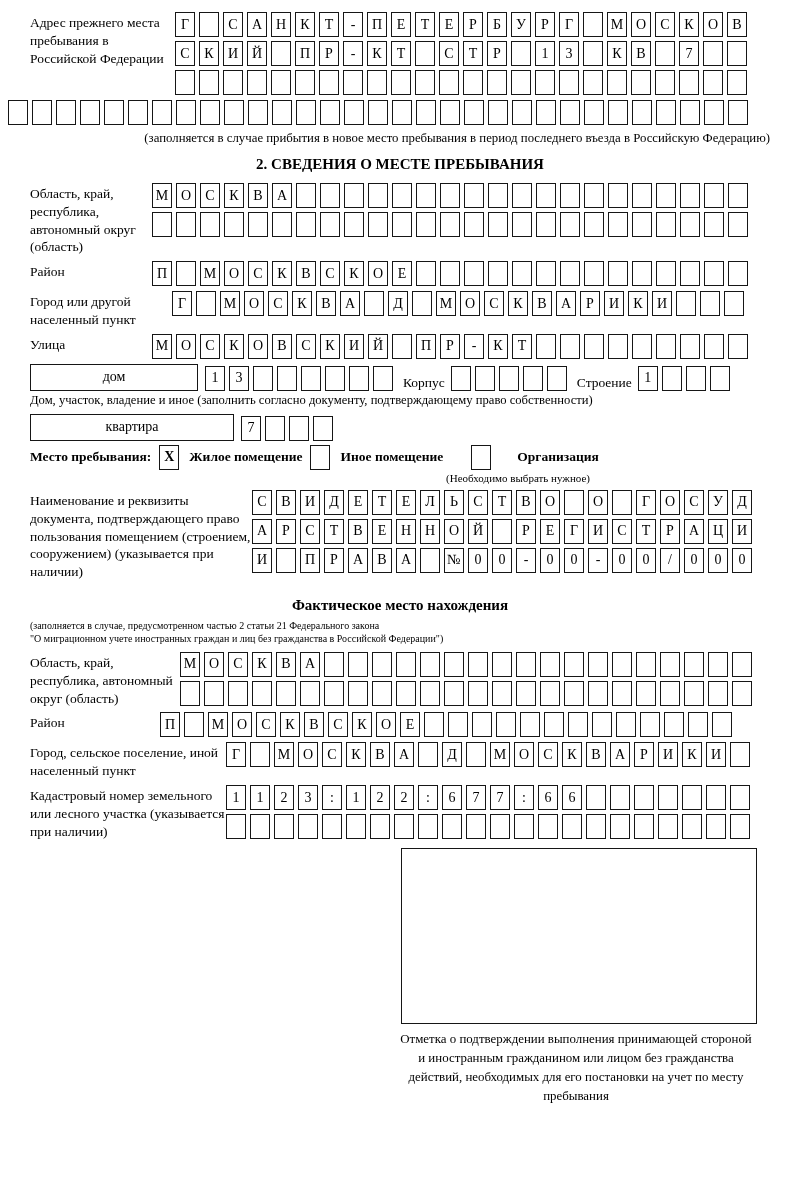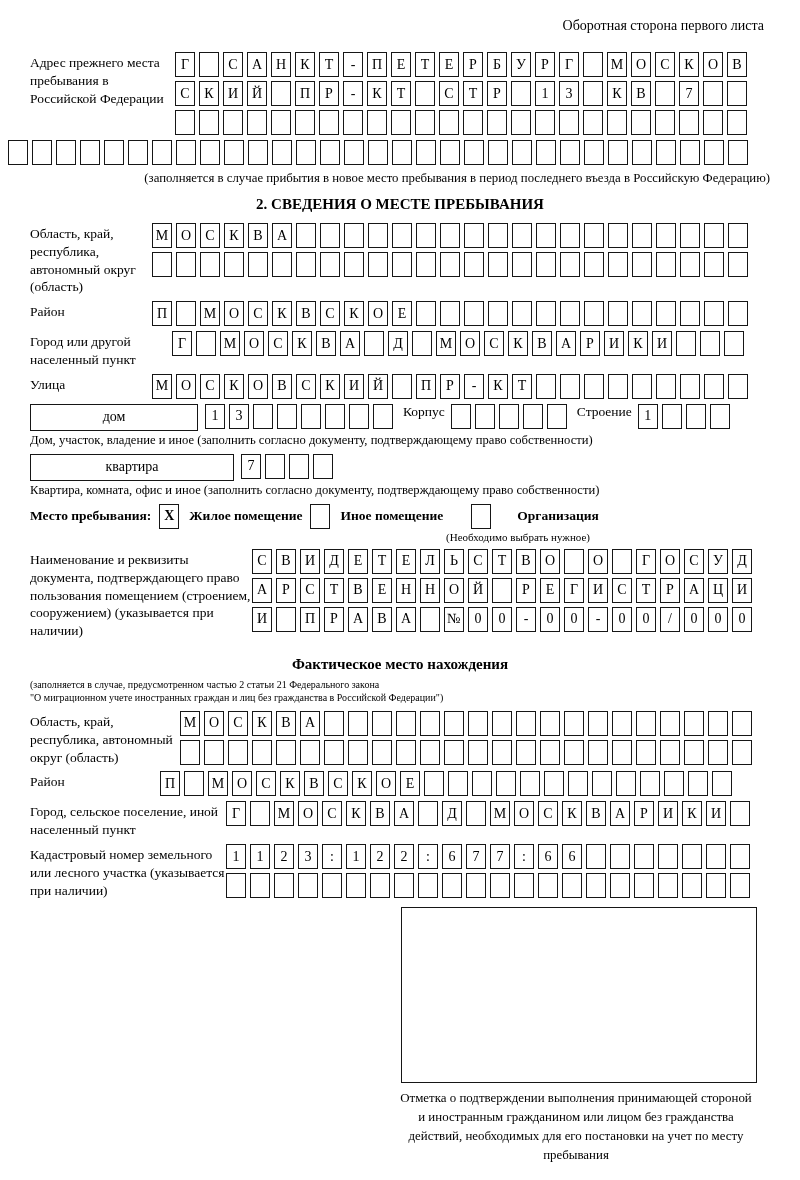--- a/index.html
+++ b/index.html
@@ -20,38 +20,37 @@
   .lbl-doc{width:222px;}
   .lbl-region2{width:150px;}
   .lbl-district2{width:130px;}
   .lbl-city2{width:196px;}
   .lbl-cad{width:196px;}
   .overflow-row{margin-left:-22px;margin-top:4px;}
   .note{font-size:12.8px;text-align:right;margin:6px 0 4px 0;}
   .sec-title{font-size:15px;font-weight:bold;text-align:center;margin:10px 0 10px 0;}
   .widebox{box-sizing:border-box;border:1.6px solid #161616;height:27px;display:flex;
            align-items:center;justify-content:center;font-size:14px;flex:0 0 auto;}
-  .houserow{display:flex;align-items:flex-start;margin:4px 0 2px 0;}
+  .houserow{display:flex;align-items:flex-end;margin:4px 0 2px 0;}
   .inline-lbl{font-size:13.5px;margin:0 6px 0 10px;flex:0 0 auto;}
   .small-note{font-size:12.6px;margin:2px 0 6px 0;}
   .chkrow{display:flex;align-items:center;margin:4px 0 2px 0;font-size:13.5px;font-weight:bold;}
   .chkrow .cell{margin:0 10px 0 8px;}
   .chk-note{font-size:11px;text-align:right;width:430px;margin-left:130px;margin-bottom:6px;}
   .fact-note{font-size:10px;text-align:left;margin:2px 0;}
   .stampbox{box-sizing:border-box;border:1.6px solid #161616;width:356px;height:176px;
             margin-left:371px;margin-top:8px;background:#fff;}
   .stamp-caption{width:356px;margin-left:368px;margin-top:6px;font-size:12.9px;
                  text-align:center;line-height:1.45;}
 </style>
 </head>
 <body>
 
 <div class="page">
 
-  <div class="header-note">Оборотная сторона первого листа</div>
 
   <div>
     <div class="field">
       <div class="lbl lbl-a">Адрес прежнего места пребывания в Российской Федерации</div>
       <div class="rowscol">
         <div class="cells">
             <span class="cell">Г</span>
             <span class="cell"></span>
             <span class="cell">С</span>
             <span class="cell">А</span>
@@ -352,21 +351,20 @@
 
   <div class="houserow">
     <div class="widebox" style="width:204px;">квартира</div>
     <div class="cells" style="margin-left:7px;">
         <span class="cell">7</span>
         <span class="cell"></span>
         <span class="cell"></span>
         <span class="cell"></span>
       </div>
   </div>
-  <div class="small-note">Квартира, комната, офис и иное (заполнить согласно документу, подтверждающему право собственности)</div>
 
   <div class="chkrow">
     <span>Место пребывания:</span>
     <span class="cells">
         <span class="cell">X</span>
       </span>
     <span>Жилое помещение</span>
     <span class="cells">
         <span class="cell"></span>
       </span>

